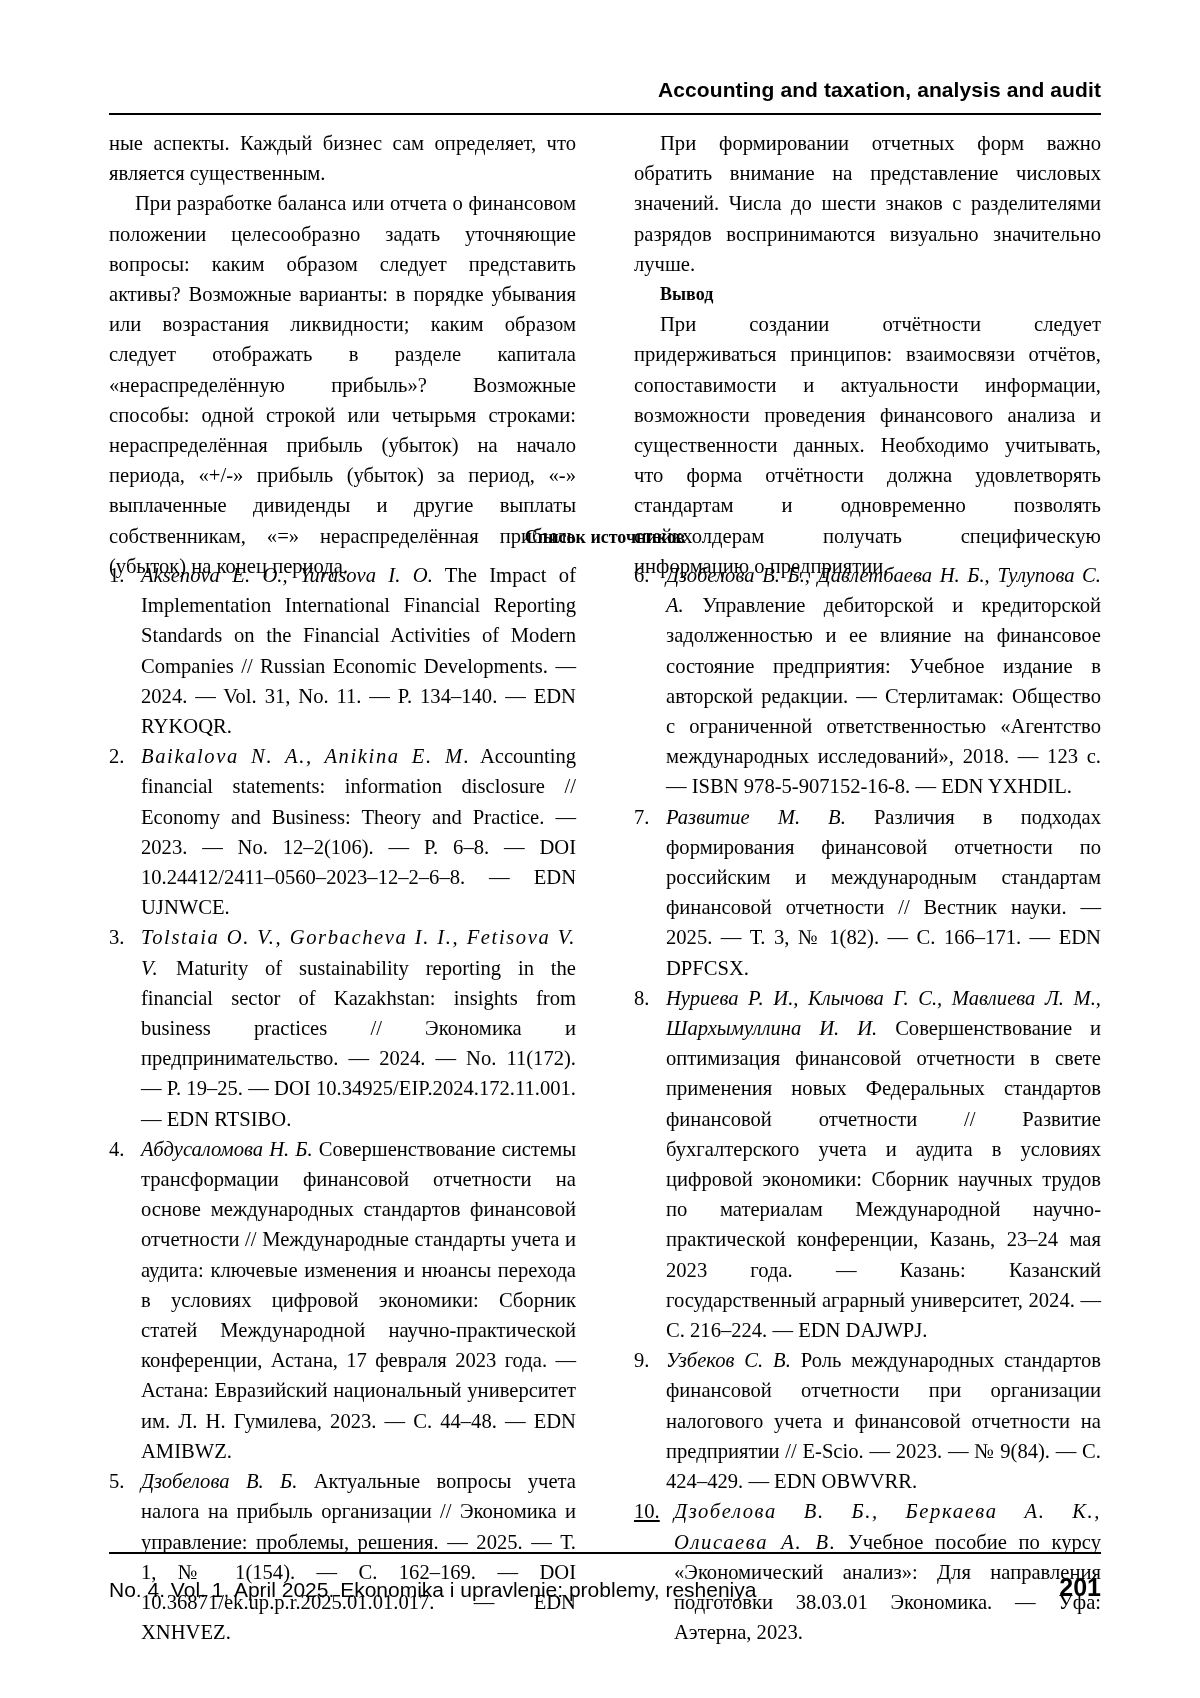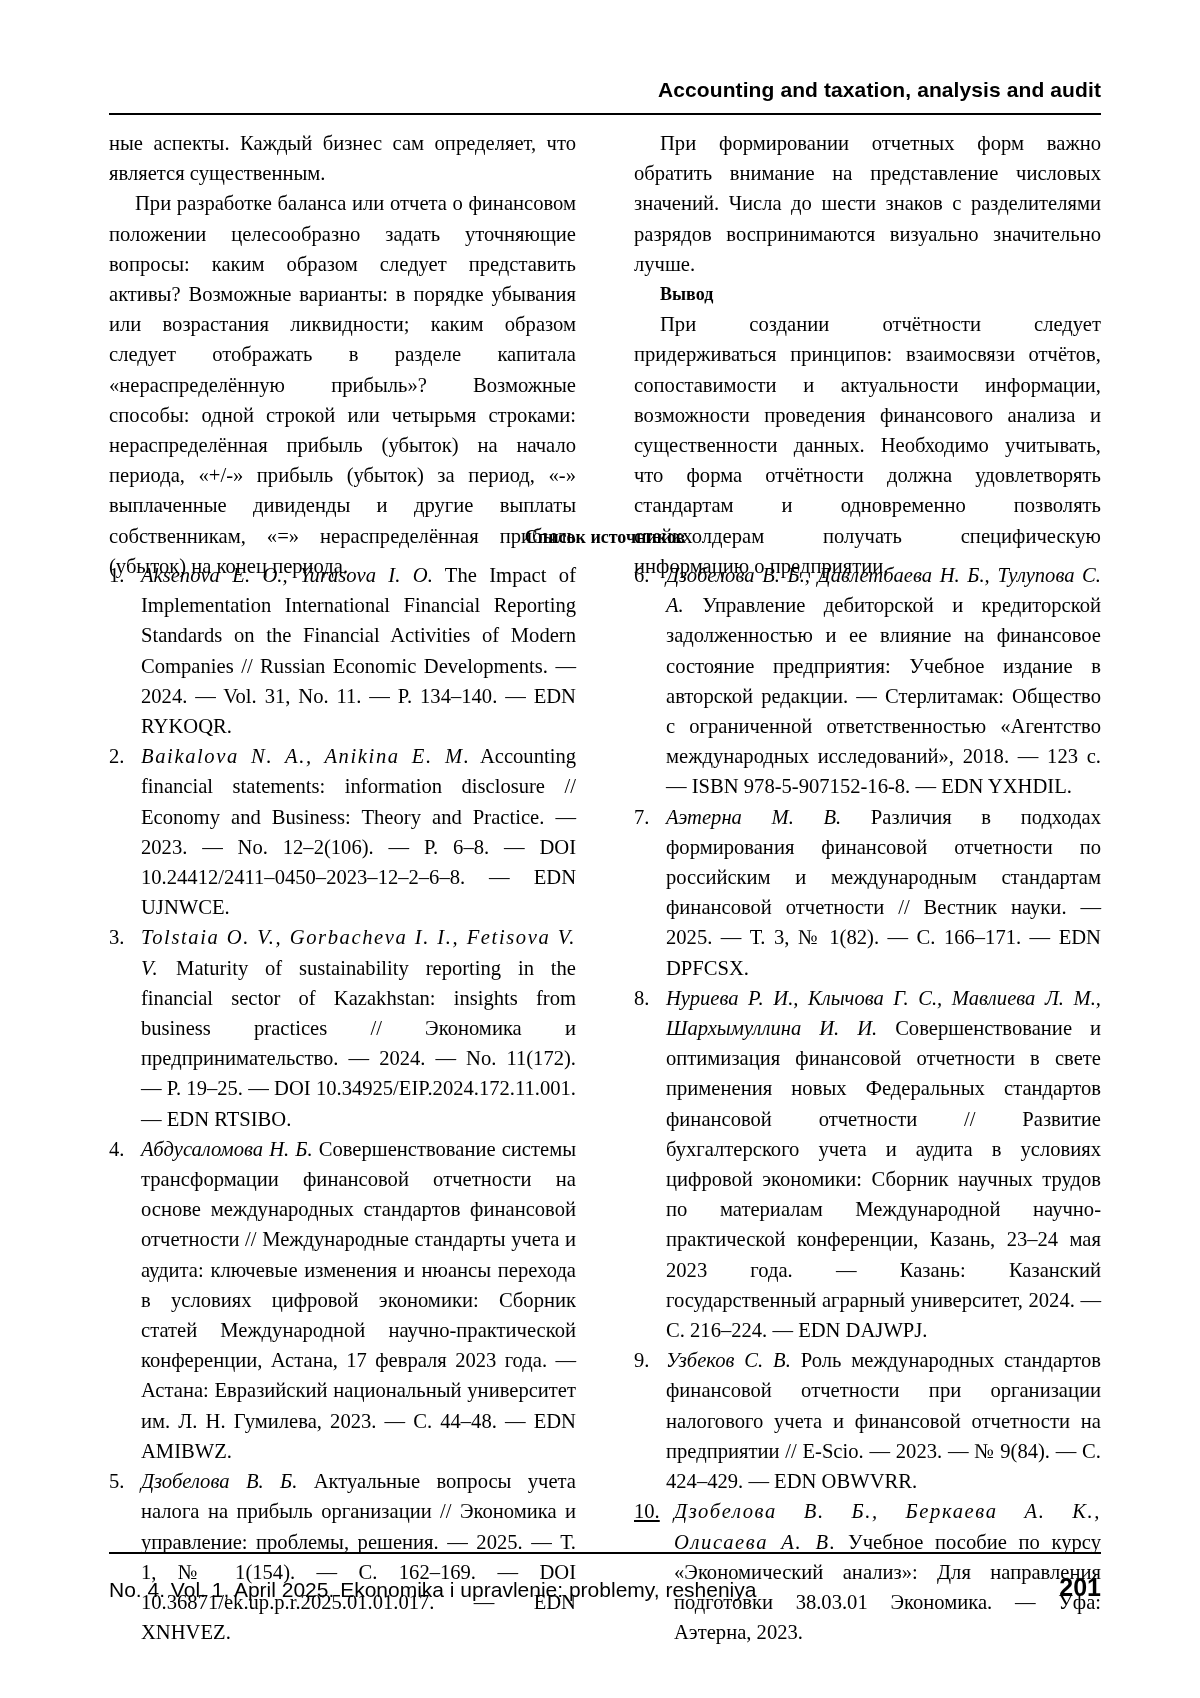--- a/index.html
+++ b/index.html
@@ -167,21 +167,21 @@
     <div class="cols">
       <div class="col">
 
         <div class="ref">
           <span class="ref-num">1.</span>
           <span class="ref-body"><span class="au">Aksenova E. O., Yurasova I. O.</span><span> The Impact of Implementation International Financial Reporting Standards on the Financial Activities of Modern Companies // Russian Economic Developments. — 2024. — Vol. 31, No. 11. — P. 134–140. — EDN RYKOQR.</span></span>
         </div>
 
         <div class="ref">
           <span class="ref-num">2.</span>
-          <span class="ref-body"><span class="au sp">Baikalova N. A., Anikina E. M.</span><span> Accounting financial statements: information disclosure // Economy and Business: Theory and Practice. — 2023. — No. 12–2(106). — P. 6–8. — DOI 10.24412/2411–0450–2023–12–2–6–8. — EDN UJNWCE.</span></span>
+          <span class="ref-body"><span class="au sp">Baikalova N. A., Anikina E. M.</span><span> Accounting financial statements: information disclosure // Economy and Business: Theory and Practice. — 2023. — No. 12–2(106). — P. 6–8. — DOI 10.24412/2411–0560–2023–12–2–6–8. — EDN UJNWCE.</span></span>
         </div>
 
         <div class="ref">
           <span class="ref-num">3.</span>
           <span class="ref-body"><span class="au sp">Tolstaia O. V., Gorbacheva I. I., Fetisova V. V.</span><span> Maturity of sustainability reporting in the financial sector of Kazakhstan: insights from business practices // Экономика и предпринимательство. — 2024. — No. 11(172). — P. 19–25. — DOI 10.34925/EIP.2024.172.11.001. — EDN RTSIBO.</span></span>
         </div>
 
         <div class="ref">
           <span class="ref-num">4.</span>
           <span class="ref-body"><span class="au">Абдусаломова Н. Б.</span><span> Совершенствование системы трансформации финансовой отчетности на основе международных стандартов финансовой отчетности // Международные стандарты учета и аудита: ключевые изменения и нюансы перехода в условиях цифровой экономики: Сборник статей Международной научно-практической конференции, Астана, 17 февраля 2023 года. — Астана: Евразийский национальный университет им. Л. Н. Гумилева, 2023. — С. 44–48. — EDN AMIBWZ.</span></span>
@@ -195,21 +195,21 @@
       </div>
       <div class="col">
 
         <div class="ref">
           <span class="ref-num">6.</span>
           <span class="ref-body"><span class="au">Дзобелова В. Б., Давлетбаева Н. Б., Тулупова С. А.</span><span> Управление дебиторской и кредиторской задолженностью и ее влияние на финансовое состояние предприятия: Учебное издание в авторской редакции. — Стерлитамак: Общество с ограниченной ответственностью «Агентство международных исследований», 2018. — 123 с. — ISBN 978-5-907152-16-8. — EDN YXHDIL.</span></span>
         </div>
 
         <div class="ref">
           <span class="ref-num">7.</span>
-          <span class="ref-body"><span class="au">Аэтерна М. В.</span><span> Различия в подходах формирования финансовой отчетности по российским и международным стандартам финансовой отчетности // Вестник науки. — 2025. — Т. 3, № 1(82). — С. 166–171. — EDN DPFCSX.</span></span>
+          <span class="ref-body"><span class="au">Развитие М. В.</span><span> Различия в подходах формирования финансовой отчетности по российским и международным стандартам финансовой отчетности // Вестник науки. — 2025. — Т. 3, № 1(82). — С. 166–171. — EDN DPFCSX.</span></span>
         </div>
 
         <div class="ref">
           <span class="ref-num">8.</span>
           <span class="ref-body"><span class="au">Нуриева Р. И., Клычова Г. С., Мавлиева Л. М., Шархымуллина И. И.</span><span> Совершенствование и оптимизация финансовой отчетности в свете применения новых Федеральных стандартов финансовой отчетности // Развитие бухгалтерского учета и аудита в условиях цифровой экономики: Сборник научных трудов по материалам Международной научно-практической конференции, Казань, 23–24 мая 2023 года. — Казань: Казанский государственный аграрный университет, 2024. — С. 216–224. — EDN DAJWPJ.</span></span>
         </div>
 
         <div class="ref">
           <span class="ref-num">9.</span>
           <span class="ref-body"><span class="au">Узбеков С. В.</span><span> Роль международных стандартов финансовой отчетности при организации налогового учета и финансовой отчетности на предприятии // E-Scio. — 2023. — № 9(84). — С. 424–429. — EDN OBWVRR.</span></span>

